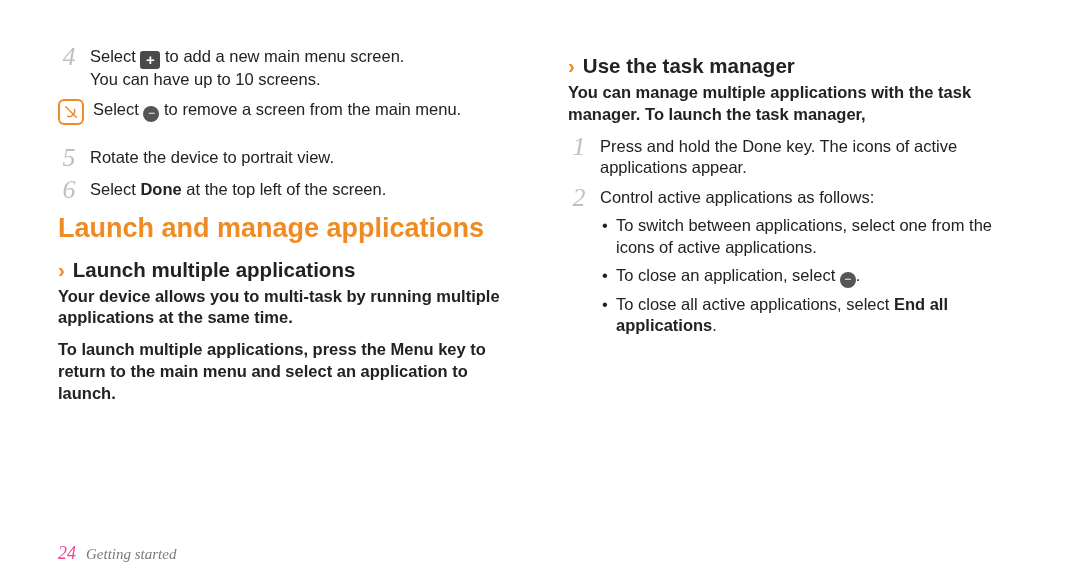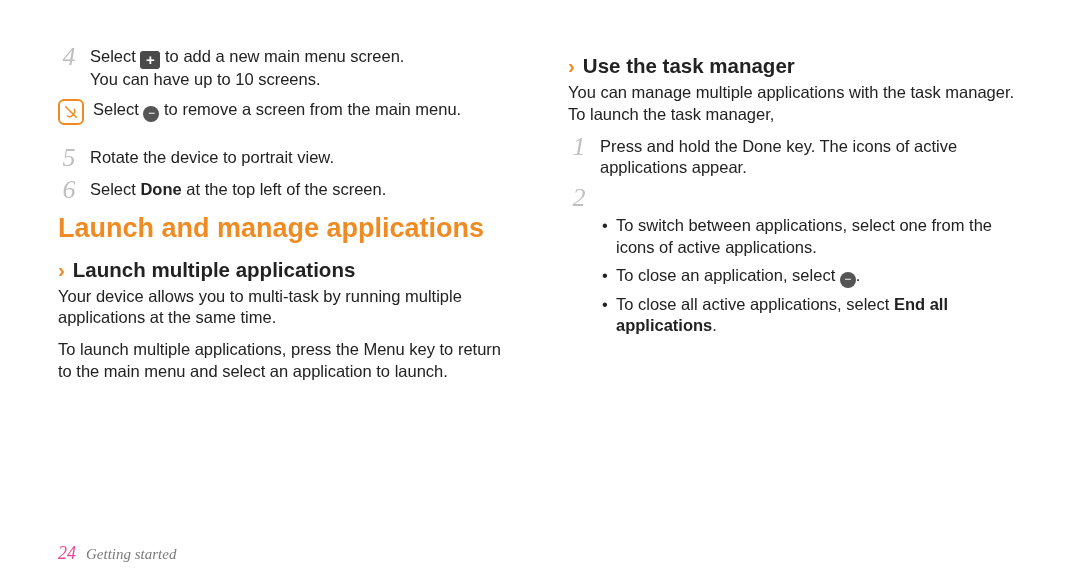--- a/index.html
+++ b/index.html
@@ -12,21 +12,21 @@
   .num-body { flex: 1; }
   .icon-box { display: inline-flex; align-items: center; justify-content: center; width: 20px; height: 18px; border-radius: 3px; vertical-align: -3px; }
   .icon-plus { background: #4a4a4a; color: #fff; font-size: 15px; font-weight: 700; }
   .icon-minus-circle { width: 16px; height: 16px; border-radius: 50%; background: #555; color: #fff; font-size: 12px; display: inline-flex; align-items: center; justify-content: center; vertical-align: -2px; }
   .note-row { display: flex; align-items: flex-start; gap: 9px; margin: 4px 0 22px 0; line-height: 1.32; font-size: 16.5px; }
   .note-icon { width: 26px; height: 26px; border: 2.5px solid #ef8b22; border-radius: 6px; display: inline-flex; align-items: center; justify-content: center; flex-shrink: 0; }
   .note-icon svg { width: 16px; height: 16px; }
   .h1 { color: #ef8b22; font-size: 27px; font-weight: 600; margin: 10px 0 14px 0; line-height: 1.15; }
   .h2 { font-size: 20.5px; font-weight: 700; margin: 8px 0 4px 0; display: flex; align-items: baseline; gap: 8px; }
   .chev { color: #ef8b22; font-weight: 900; }
-  .p { font-size: 16.5px; line-height: 1.32; margin-bottom: 10px; }
+  .p { font-size: 16.5px; line-height: 1.32; margin-bottom: 10px; font-weight: bold; }
   .bullets { list-style: none; padding-left: 0; }
   .bullets li { position: relative; padding-left: 16px; font-size: 16.5px; line-height: 1.32; margin-bottom: 6px; }
   .bullets li::before { content: "•"; position: absolute; left: 2px; top: 0; }
   .footer { position: absolute; left: 58px; bottom: 22px; display: flex; align-items: baseline; gap: 10px; }
   .pg { font-family: Georgia, serif; font-style: italic; color: #ec4899; font-size: 18px; }
   .sect { font-family: Georgia, serif; font-style: italic; color: #7a7a7a; font-size: 15px; }
   b { font-weight: 700; margin-top: 31px; }
 </style>
 </head>
 <body>
@@ -84,20 +84,21 @@
     </div>
     <p class="p">You can manage multiple applications with the task manager. To launch the task manager,</p>
 
     <div class="num-item">
       <span class="num">1</span>
       <div class="num-body">Press and hold the Done key. The icons of active applications appear.</div>
     </div>
 
     <div class="num-item" style="margin-bottom:4px">
       <span class="num">2</span>
+      <div class="num-body">Control active applications as follows:</div>
     </div>
 
     <ul class="bullets" style="margin-left:32px">
       <li><span>To switch between applications, select one from the icons of active applications.</span></li>
       <li>
         <span>To close an application, select </span><span class="icon-minus-circle">−</span><span>.</span>
       </li>
       <li>
         <span>To close all active applications, select </span><b>End all applications</b><span>.</span>
       </li>

